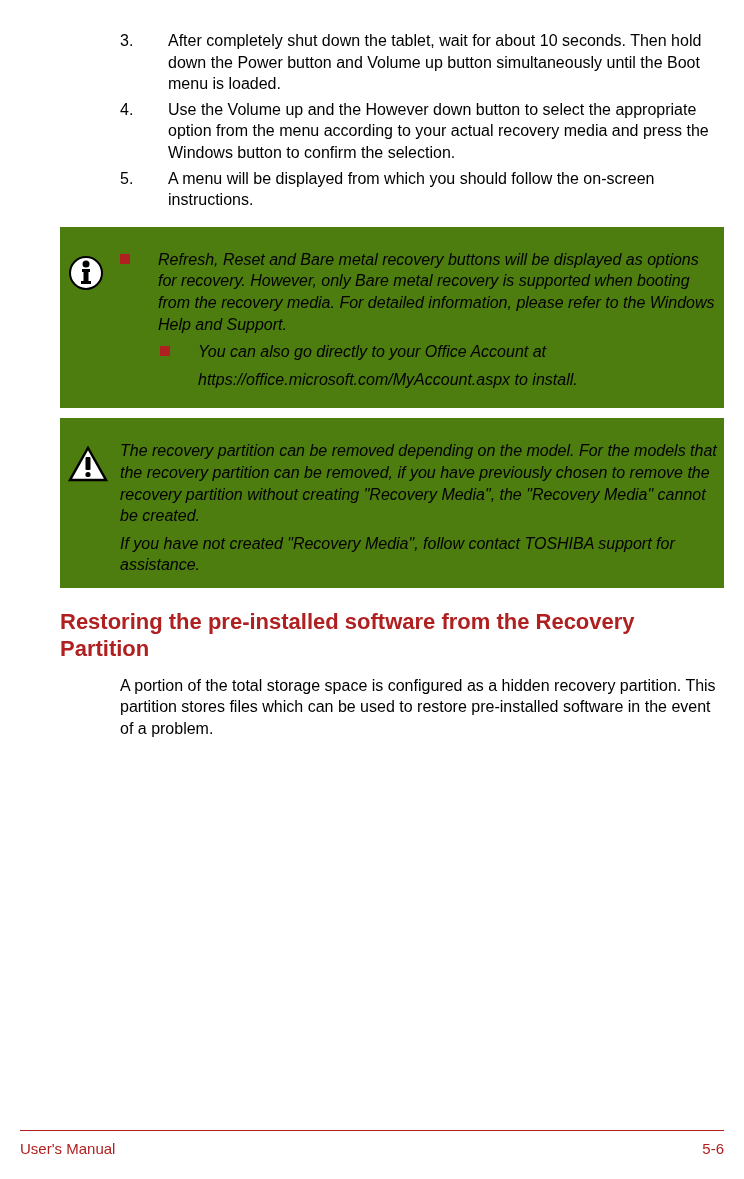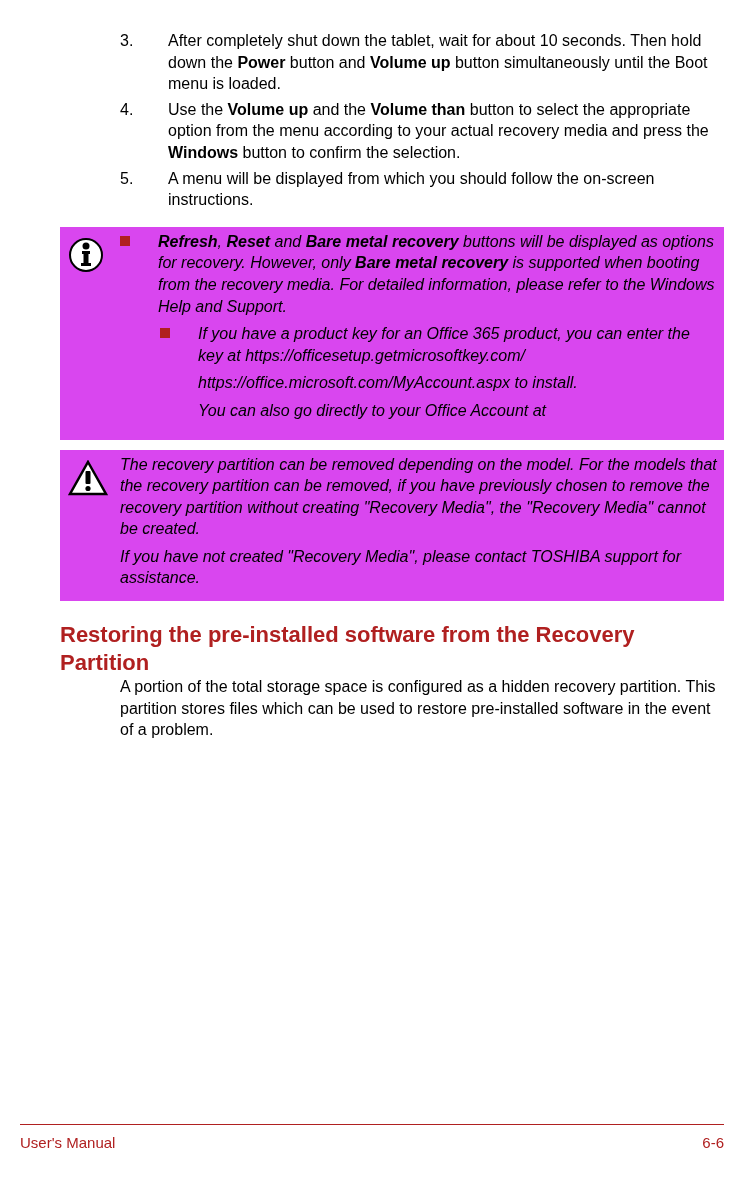--- a/index.html
+++ b/index.html
@@ -30,24 +30,24 @@
     }
     .ol-num {
       width: 48px;
       flex-shrink: 0;
     }
     .ol-text {
       flex: 1;
     }
     .callout {
       display: flex;
-      background: #d946ef;
+      background: #4d7c0f;
       margin-left: 40px;
       margin-bottom: 10px;
-      padding: 4px 0 6px 0;
+      padding: 22px 0 6px 0;
     }
     .callout-icon {
       width: 60px;
       flex-shrink: 0;
       padding: 6px 0 0 8px;
     }
     .callout-body {
       flex: 1;
       font-style: italic;
       padding-right: 6px;
@@ -72,61 +72,61 @@
     }
     .para {
       margin-bottom: 6px;
     }
     .h-section {
       color: #b02020;
       font-weight: bold;
       font-size: 22px;
       margin-left: 40px;
       margin-top: 20px;
-      margin-bottom: 0;
+      margin-bottom: 12px;
       line-height: 1.25;
     }
     .body-text {
       margin-left: 100px;
       margin-bottom: 10px;
     }
     .footer {
       position: absolute;
-      bottom: 26px;
+      bottom: 20px;
       left: 20px;
       right: 20px;
       border-top: 1px solid #b02020;
       padding-top: 8px;
       display: flex;
       justify-content: space-between;
       color: #b02020;
       font-size: 15px;
     }
     .sub-item {
       margin-bottom: 6px;
     }
     .callout .callout-body .plain {
     }
     b {
-      font-weight: bold;
+      font-weight: normal;
     }
   </style>
 </head>
 <body>
 
 <div class="page">
 
   <div class="ol-list">
     <div class="ol-item">
       <div class="ol-num">3.</div>
       <div class="ol-text">After completely shut down the tablet, wait for about 10 seconds. Then hold down the <b>Power</b> button and <b>Volume up</b> button simultaneously until the Boot menu is loaded.</div>
     </div>
     <div class="ol-item">
       <div class="ol-num">4.</div>
-      <div class="ol-text">Use the <b>Volume up</b> and the <b>Volume than</b> button to select the appropriate option from the menu according to your actual recovery media and press the <b>Windows</b> button to confirm the selection.</div>
+      <div class="ol-text">Use the <b>Volume up</b> and the <b>However down</b> button to select the appropriate option from the menu according to your actual recovery media and press the <b>Windows</b> button to confirm the selection.</div>
     </div>
     <div class="ol-item">
       <div class="ol-num">5.</div>
       <div class="ol-text">A menu will be displayed from which you should follow the on-screen instructions.</div>
     </div>
   </div>
 
   <div class="callout">
     <div class="callout-icon">
       <svg width="36" height="36" viewBox="0 0 36 36">
@@ -139,45 +139,44 @@
     </div>
     <div class="callout-body">
       <div class="ul-item">
         <div class="bullet"></div>
         <div class="ul-text"><b>Refresh</b>, <b>Reset</b> and <b>Bare metal recovery</b> buttons will be displayed as options for recovery. However, only <b>Bare metal recovery</b> is supported when booting from the recovery media. For detailed information, please refer to the Windows Help and Support.</div>
       </div>
       <div class="bullet-inner">
         <div class="ul-item">
           <div class="bullet"></div>
           <div class="ul-text">
-            <div class="sub-item">If you have a product key for an Office 365 product, you can enter the key at https://officesetup.getmicrosoftkey.com/</div>
+            <div class="sub-item">You can also go directly to your Office Account at</div>
             <div class="sub-item">https://office.microsoft.com/MyAccount.aspx to install.</div>
-            <div class="sub-item">You can also go directly to your Office Account at</div>
           </div>
         </div>
       </div>
     </div>
   </div>
 
   <div class="callout">
     <div class="callout-icon">
       <svg width="40" height="36" viewBox="0 0 40 36">
         <polygon points="20,2 38,34 2,34" fill="#fff" stroke="#000" stroke-width="2.5"></polygon>
         <rect x="17.5" y="11" width="5" height="13" fill="#000" rx="1"></rect>
         <circle cx="20" cy="28.5" r="2.6" fill="#000"></circle>
       </svg>
     </div>
     <div class="callout-body">
       <div class="para plain">The recovery partition can be removed depending on the model. For the models that the recovery partition can be removed, if you have previously chosen to remove the recovery partition without creating "Recovery Media", the "Recovery Media" cannot be created.</div>
-      <div class="para plain">If you have not created "Recovery Media", please contact TOSHIBA support for assistance.</div>
+      <div class="para plain">If you have not created "Recovery Media", follow contact TOSHIBA support for assistance.</div>
     </div>
   </div>
 
   <div class="h-section">Restoring the pre-installed software from the Recovery Partition</div>
 
   <div class="body-text">A portion of the total storage space is configured as a hidden recovery partition. This partition stores files which can be used to restore pre-installed software in the event of a problem.</div>
 
 </div>
 
 <div class="footer">
   <span>User's Manual</span>
-  <span>6-6</span>
+  <span>5-6</span>
 </div>
 
 </body></html>

